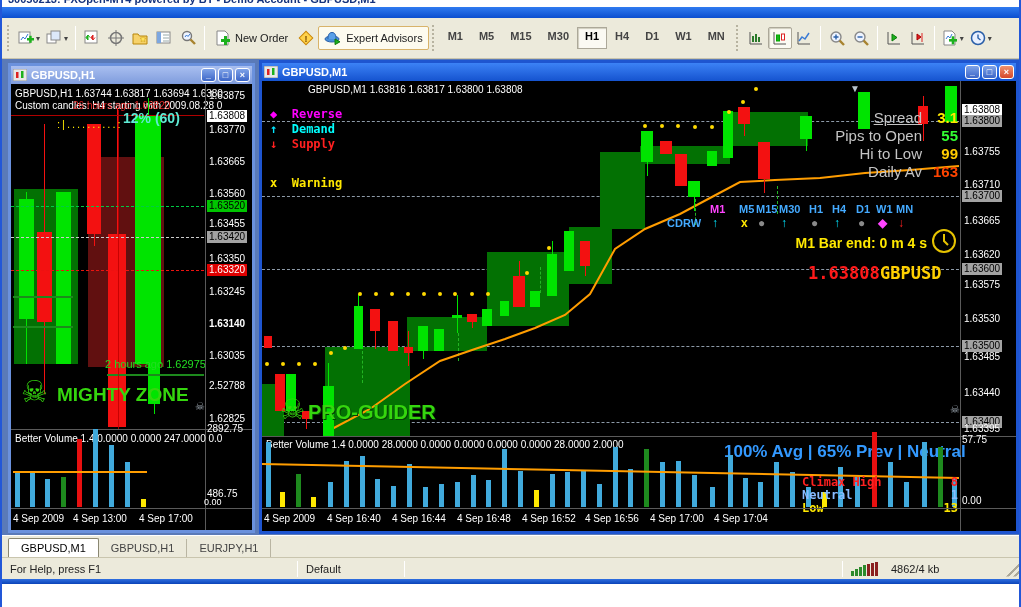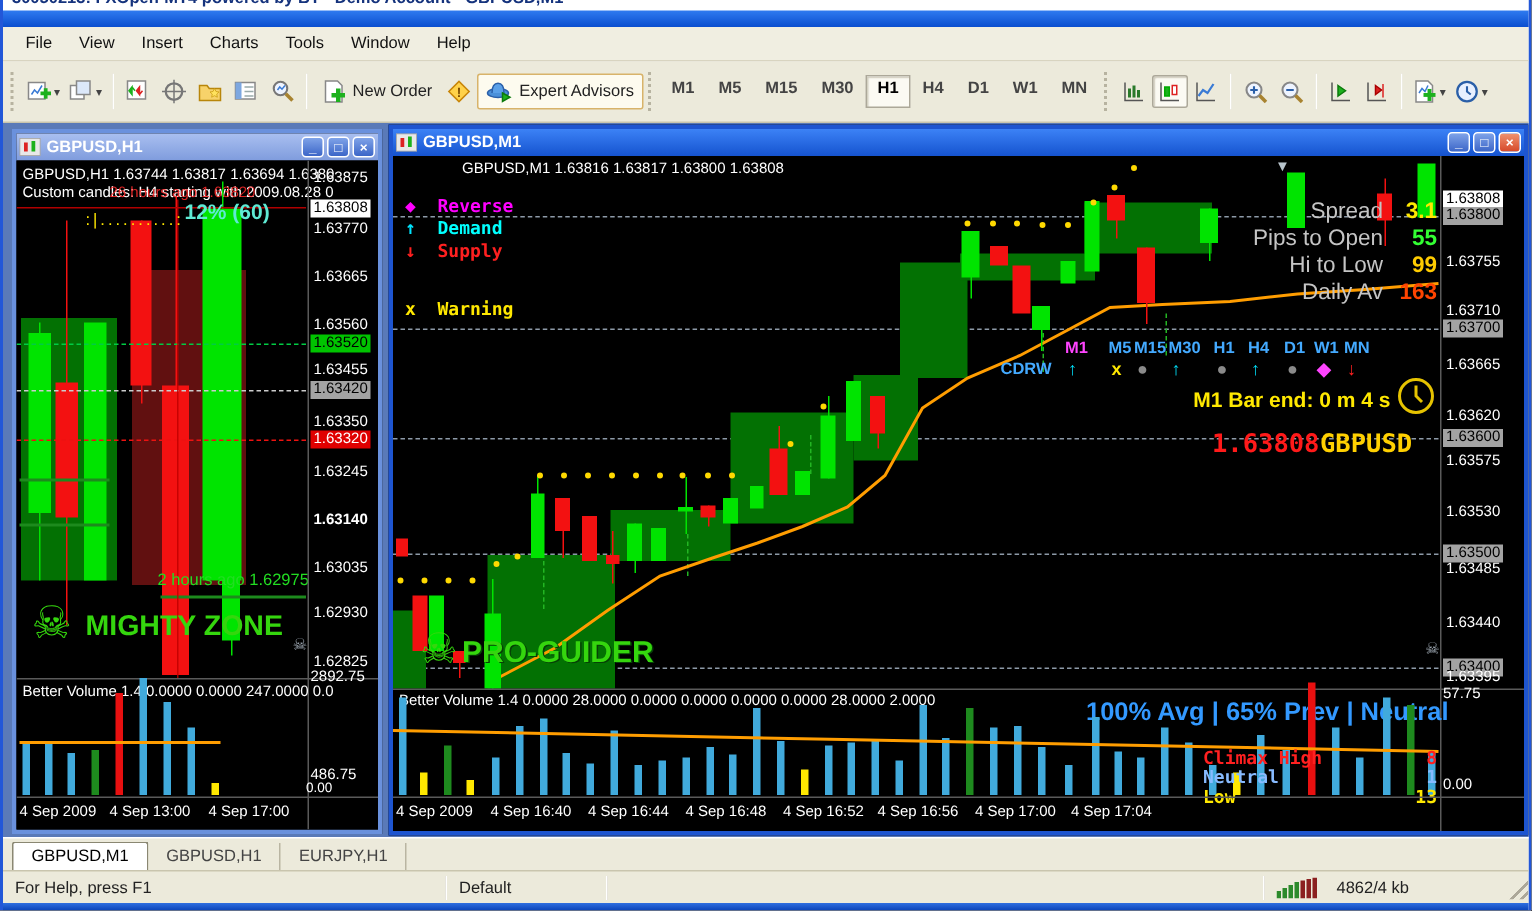--- a/index.html
+++ b/index.html
@@ -83,29 +83,20 @@
 </style>
 </head>
 <body>
 
 <div id="app">
   <div class="clipstrip">
       <span>30050213: FXOpen-MT4 powered by BT - Demo Account - GBPUSD,M1</span>
     </div>
   <div class="titlebar"></div>
 
-  <div class="menubar" id="menubar">
-      <span class="mi">File</span>
-      <span class="mi">View</span>
-      <span class="mi">Insert</span>
-      <span class="mi">Charts</span>
-      <span class="mi">Tools</span>
-      <span class="mi">Window</span>
-      <span class="mi">Help</span>
-    </div>
 
   <div class="toolbar">
     <div class="grip"></div>
     <div class="tbtn">
       <span>
           <svg width="16" height="16">
             <rect x="1" y="2" width="11" height="11" fill="#fff" stroke="#888"></rect>
             <path d="M3 10l2-3 2 2 3-5" stroke="#3a7bd5" fill="none"></path>
             <rect x="9" y="8" width="7" height="2.5" fill="#1db11d"></rect>
             <rect x="11.2" y="5.8" width="2.5" height="7" fill="#1db11d"></rect>
@@ -320,21 +311,21 @@
           <div class="plabel" style="left: 196px; top: 72px; position: absolute;">1.63665</div>
           <div class="plabel" style="left: 196px; top: 104px; position: absolute;">1.63560</div>
           <div class="plabel grn" style="left: 196px; top: 116px; position: absolute;">1.63520</div>
           <div class="plabel" style="left: 196px; top: 134px; position: absolute;">1.63455</div>
           <div class="plabel gry" style="left: 196px; top: 147px; position: absolute;">1.63420</div>
           <div class="plabel" style="left: 196px; top: 169px; position: absolute;">1.63350</div>
           <div class="plabel red" style="left: 196px; top: 180px; position: absolute;">1.63320</div>
           <div class="plabel" style="left: 196px; top: 202px; position: absolute;">1.63245</div>
           <div class="plabel" style="left: 196px; top: 234px; position: absolute; font-weight: bold;">1.63140</div>
           <div class="plabel" style="left: 196px; top: 266px; position: absolute;">1.63035</div>
-          <div class="plabel" style="left: 196px; top: 296px; position: absolute;">1.62930</div>
+          <div class="plabel" style="left: 196px; top: 296px; position: absolute;">2.52788</div>
           <div class="plabel" style="left: 196px; top: 329px; position: absolute;">1.62825</div>
           <div class="pane-div" style="top: 345px; position: absolute;"></div>
           <div class="hdr" style="left: 4px; top: 349px; position: absolute;">Better Volume 1.4 0.0000 0.0000 247.0000 0.0</div>
           <div class="vbar b" style="left: 4px; top: 388px; height: 35px; position: absolute;"></div>
           <div class="vbar b" style="left: 19px; top: 388px; height: 35px; position: absolute;"></div>
           <div class="vbar b" style="left: 34px; top: 395px; height: 28px; position: absolute;"></div>
           <div class="vbar g" style="left: 50px; top: 393px; height: 30px; position: absolute;"></div>
           <div class="vbar r" style="left: 66px; top: 355px; height: 68px; position: absolute;"></div>
           <div class="vbar b" style="left: 82px; top: 345px; height: 78px; position: absolute;"></div>
           <div class="vbar b" style="left: 98px; top: 361px; height: 62px; position: absolute;"></div>
@@ -461,21 +452,21 @@
           <div class="circ" style="left: 448px; top: 44px; position: absolute;"></div>
           <div class="circ" style="left: 465px; top: 29px; position: absolute;"></div>
           <div class="circ" style="left: 479px; top: 19px; position: absolute;"></div>
           <div class="circ" style="left: 492px; top: 6px; position: absolute;"></div>
           <div class="annot" style="left: 588px; top: 2px; color: rgb(184, 196, 204); font-size: 10px; position: absolute;">▼</div>
           <div class="hdr" style="left: 5px; top: 3px; position: absolute; margin-left: 41px;">GBPUSD,M1  1.63816 1.63817 1.63800 1.63808</div>
           <div class="legend-row" style="left: 8px; top: 26px; position: absolute;"><span style="color: rgb(255, 0, 255);">◆</span><span style="color: rgb(255, 0, 255); white-space: pre;">  Reverse</span></div>
           <div class="legend-row" style="left: 8px; top: 41px; position: absolute;"><span style="color: rgb(0, 229, 255);">↑</span><span style="color: rgb(0, 255, 255); white-space: pre;">  Demand</span></div>
           <div class="legend-row" style="left: 8px; top: 56px; position: absolute;"><span style="color: rgb(255, 32, 32);">↓</span><span style="color: rgb(255, 32, 32); white-space: pre;">  Supply</span></div>
           <div class="legend-row" style="left: 8px; top: 71px; position: absolute; margin-top: 24px;"><span style="color: rgb(255, 232, 0);">x</span><span style="color: rgb(255, 232, 0); white-space: pre;">  Warning</span></div>
-          <div class="stat-lbl" style="left: 500px; top: 28px; width: 160px; position: absolute;">Spread</div>
+          <div class="stat-lbl" style="left: 500px; top: 28px; width: 160px; position: absolute; text-decoration: underline;">Spread</div>
           <div class="stat-val" style="left: 664px; top: 28px; width: 32px; color: rgb(255, 232, 0); position: absolute;">3.1</div>
           <div class="stat-lbl" style="left: 500px; top: 46px; width: 160px; position: absolute;">Pips to Open</div>
           <div class="stat-val" style="left: 664px; top: 46px; width: 32px; color: rgb(51, 255, 51); position: absolute;">55</div>
           <div class="stat-lbl" style="left: 500px; top: 64px; width: 160px; position: absolute;">Hi to Low</div>
           <div class="stat-val" style="left: 664px; top: 64px; width: 32px; color: rgb(255, 204, 0); position: absolute;">99</div>
           <div class="stat-lbl" style="left: 500px; top: 82px; width: 160px; position: absolute;">Daily Av</div>
           <div class="stat-val" style="left: 664px; top: 82px; width: 32px; color: rgb(255, 68, 0); position: absolute;">163</div>
           <div class="mtf-lbl" style="left: 405px; top: 136px; color: rgb(68, 170, 255); position: absolute;">CDRW</div>
           <div class="mtf-lbl" style="left: 448px; top: 122px; color: rgb(255, 68, 255); position: absolute;">M1</div>
           <div class="mtf-ico" style="left: 450px; top: 136px; color: rgb(0, 229, 255); position: absolute;">↑</div>

